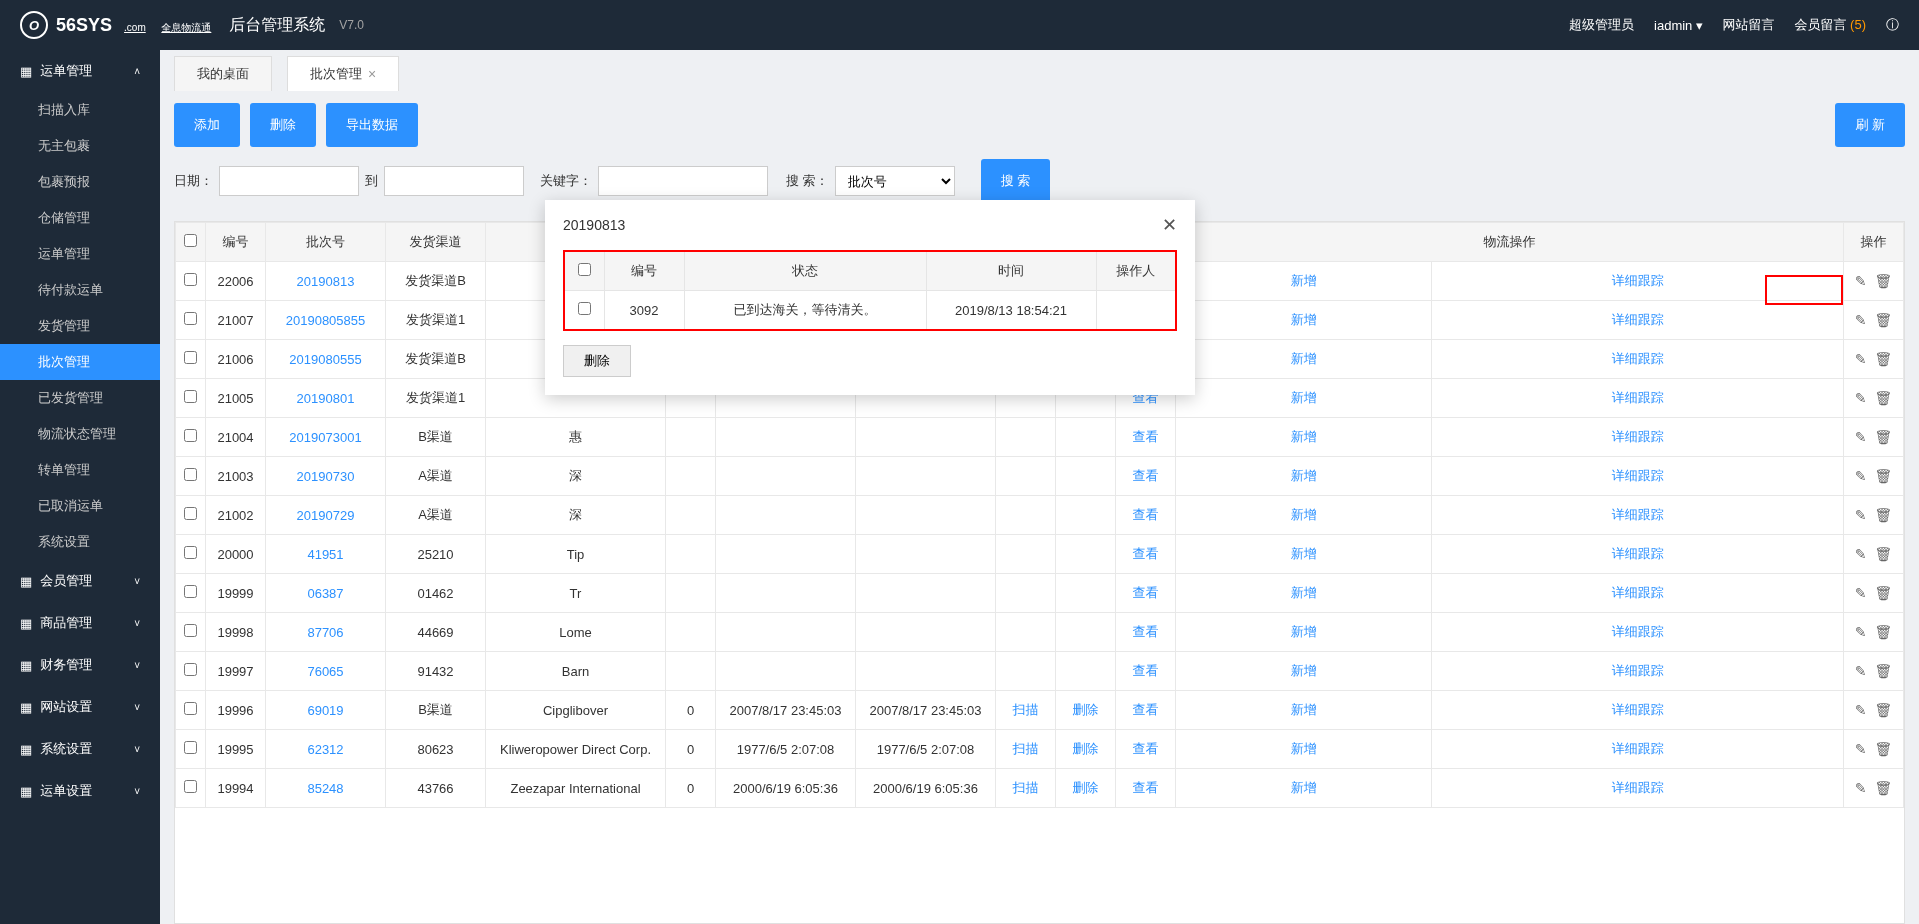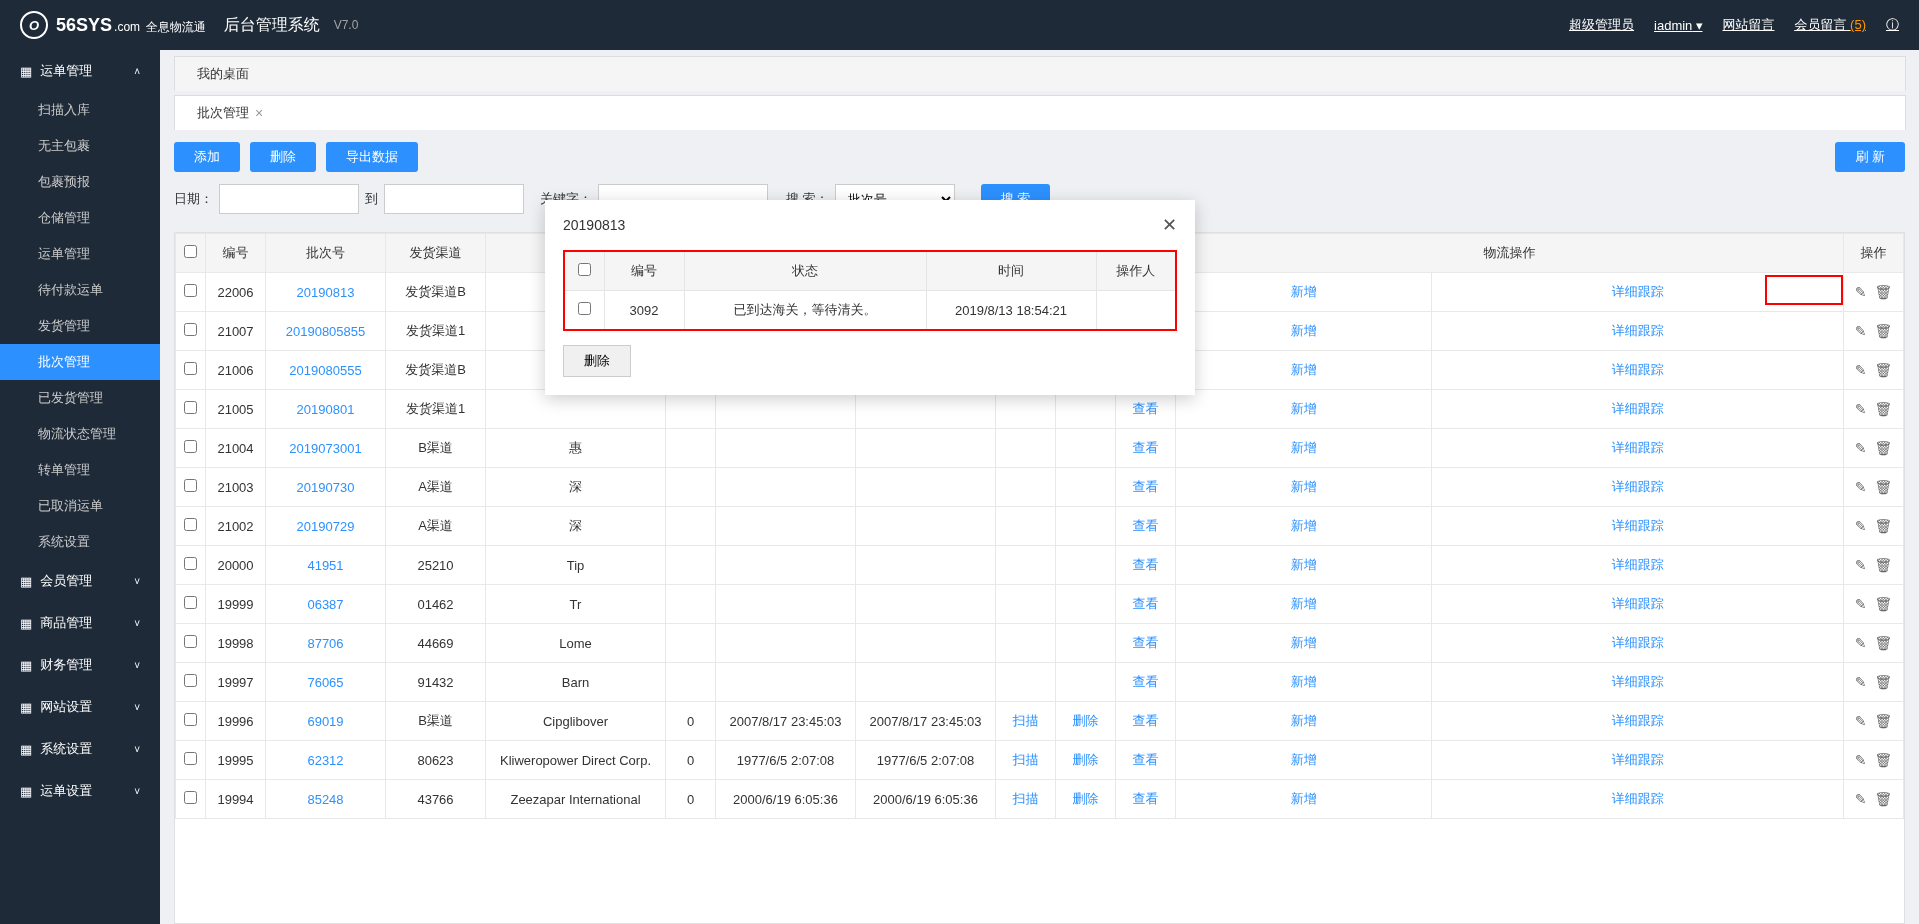--- a/index.html
+++ b/index.html
@@ -2,44 +2,44 @@
 <html><head>
 <meta charset="utf-8">
 <style>
 * { margin: 0; padding: 0; box-sizing: border-box; font-family: "Microsoft YaHei", Arial, sans-serif; }
 body { background: #f0f2f5; font-size: 13px; color: #333; overflow: hidden; }
 
 .header { height: 50px; background: #1e2a38; display: flex; align-items: center; padding: 0 20px; color: #fff; justify-content: space-between; }
 .logo { display: flex; align-items: center; gap: 8px; }
 .logo-icon { width: 28px; height: 28px; border: 2px solid #fff; border-radius: 50%; display: flex; align-items: center; justify-content: center; font-style: italic; font-weight: bold; }
 .logo-text { font-size: 18px; font-weight: bold; }
-.logo-sub { font-size: 12px; margin-left: 2px; }
+.logo-sub { font-size: 10px; margin-left: 12px; text-decoration: underline; }
 .title-txt { font-size: 16px; margin-left: 10px; }
 .version { font-size: 12px; margin-left: 6px; color: #a3a3a3; }
 .header-right { display: flex; align-items: center; gap: 20px; font-size: 13px; }
-.header-right span { cursor: pointer; text-decoration: underline; }
+.header-right span { cursor: pointer; }
 .count-orange { color: #ff9800; }
 
 .layout { display: flex; height: calc(100vh - 50px); }
 .sidebar { width: 160px; background: #1e2a38; color: #bbb; overflow-y: auto; font-size: 13px; }
 .menu-group { padding: 12px 20px; display: flex; align-items: center; justify-content: space-between; cursor: pointer; color: #fff; }
 .menu-group .label { display: flex; align-items: center; gap: 8px; }
 .menu-item { padding: 9px 20px 9px 38px; cursor: pointer; color: #ccc; font-size: 13px; }
 .menu-item.active { background: #2c91ff; color: #fff; }
 .chevron { font-size: 10px; }
 
 .main { flex: 1; background: #eef0f3; display: flex; flex-direction: column; position: relative; }
-.tabs { display: flex; background: #eef0f3; padding: 6px 14px 0; gap: 4px; flex-direction: column; }
+.tabs { display: flex; background: #eef0f3; padding: 6px 14px 0; gap: 16px; }
 .tab { padding: 8px 22px; background: #fff; border: 1px solid #ddd; border-bottom: none; cursor: pointer; font-size: 13px; display: flex; align-items: center; gap: 6px; margin-right: -1px; position: relative; }
 .tab.inactive { background: #f5f5f5; }
 .tab .close { color: #999; font-size: 14px; }
 .tab.active { z-index: 1; }
 
 .toolbar { display: flex; padding: 12px 14px; gap: 10px; align-items: center; justify-content: space-between; }
-.btn { padding: 6px 20px; border: none; background: #2c91ff; color: #fff; border-radius: 3px; cursor: pointer; font-size: 13px; }
+.btn { padding: 13px 20px; border: none; background: #2c91ff; color: #fff; border-radius: 3px; cursor: pointer; font-size: 13px; }
 .btn-group { display: flex; gap: 10px; }
 
 .search-bar { display: flex; align-items: center; padding: 0 14px 18px; gap: 6px; font-size: 13px; }
 .search-bar input, .search-bar select { height: 30px; border: 1px solid #ccc; padding: 0 8px; font-size: 13px; background: #fff; }
 .inp-w { width: 140px; }
 .inp-wk { width: 170px; }
 .sel-w { width: 120px; }
 
 .table-wrap { margin: 0 14px; background: #fff; border: 1px solid #e0e0e0; overflow: auto; flex: 1; }
 table { width: 100%; border-collapse: collapse; font-size: 13px; }

